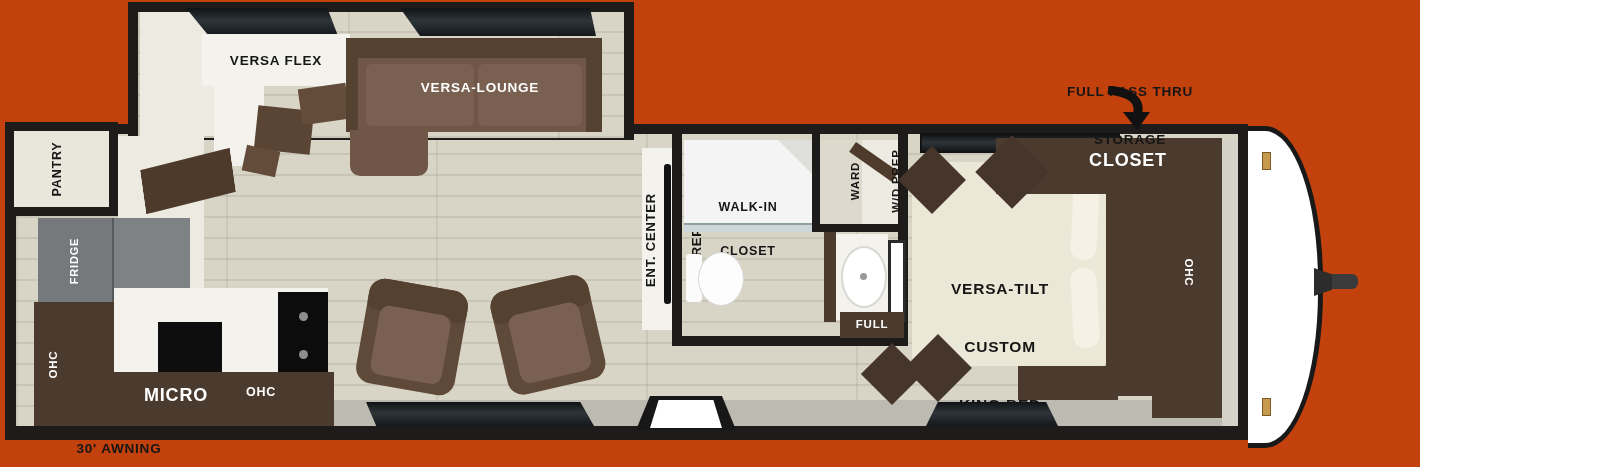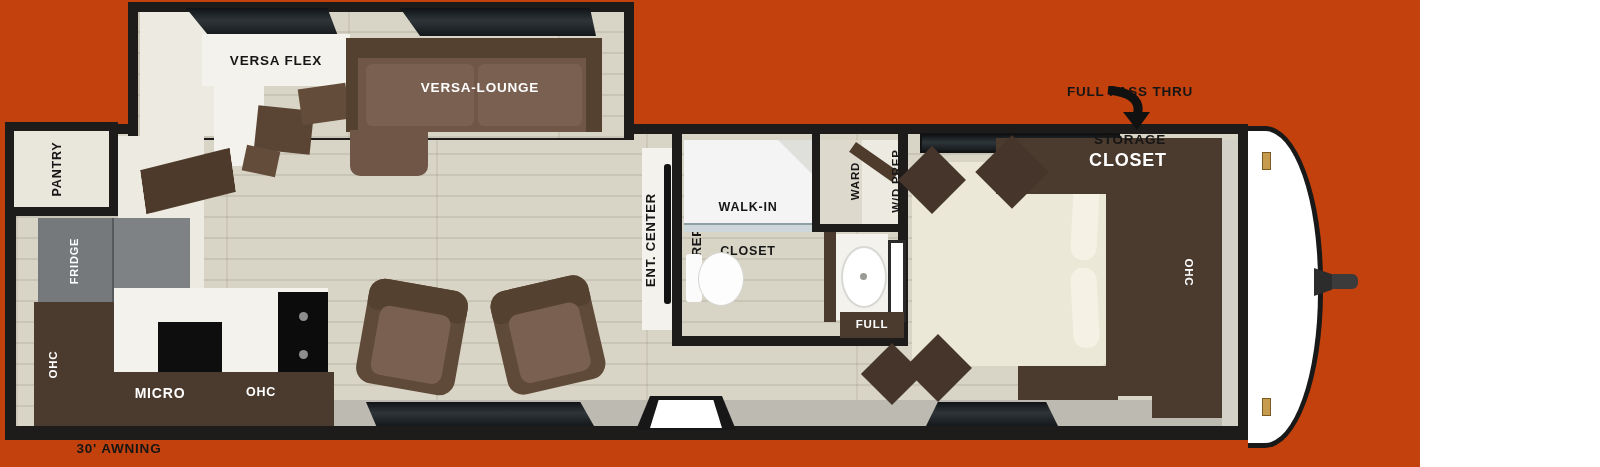--- a/index.html
+++ b/index.html
@@ -74,21 +74,21 @@
   <div class="abs lbl w" style="left:24px;top:357px;width:60px;height:15px;font-size:11.5px;transform:rotate(-90deg);">OHC</div>
 
   <div class="abs white" style="left:114px;top:288px;width:214px;height:86px;"></div>
   <div class="abs" style="left:158px;top:322px;width:64px;height:50px;background:#0e0e0e;"></div>
   <div class="abs" style="left:278px;top:292px;width:50px;height:82px;background:#0c0c0c;">
     <div class="abs" style="left:21px;top:20px;width:9px;height:9px;border-radius:50%;background:#8d8d8d;"></div>
     <div class="abs" style="left:21px;top:58px;width:9px;height:9px;border-radius:50%;background:#8d8d8d;"></div>
   </div>
   <div class="abs cab" style="left:74px;top:372px;width:260px;height:54px;"></div>
   <div class="abs cab" style="left:74px;top:302px;width:40px;height:80px;"></div>
-  <div class="abs lbl w" style="left:120px;top:385px;width:80px;font-size:14px;">MICRO</div>
+  <div class="abs lbl w" style="left:136px;top:385px;width:80px;font-size:18px;">MICRO</div>
   <div class="abs lbl w" style="left:226px;top:385px;width:70px;font-size:12.5px;">OHC</div>
 
   <div class="abs" style="left:362px;top:284px;width:100px;height:106px;background:#5f4938;border-radius:16px;transform:rotate(10deg);">
     <div class="abs cab2" style="left:0;top:0;width:100%;height:32px;border-radius:16px 16px 8px 8px;"></div>
     <div class="abs cushion" style="left:14px;top:26px;right:14px;bottom:10px;border-radius:10px;"></div>
   </div>
   <div class="abs" style="left:498px;top:282px;width:100px;height:106px;background:#5f4938;border-radius:16px;transform:rotate(-13deg);">
     <div class="abs cab2" style="left:0;top:0;width:100%;height:32px;border-radius:16px 16px 8px 8px;"></div>
     <div class="abs cushion" style="left:14px;top:26px;right:14px;bottom:10px;border-radius:10px;"></div>
   </div>
@@ -131,20 +131,25 @@
   <div class="abs lbl" style="left:800px;top:160px;width:86px;height:42px;font-size:11.5px;transform:rotate(-90deg);">
     <div>WARD</div>
     <div>W/D PREP</div>
     <div>OPTION</div>
   </div>
 
   <div class="abs win" style="left:920px;top:133px;width:196px;height:16px;border:2px solid #121212;"></div>
   <div class="abs bed" style="left:912px;top:162px;width:196px;height:204px;border-radius:8px;"></div>
   <div class="abs" style="left:1072px;top:180px;width:26px;height:80px;background:#f5f2e5;border-radius:12px;transform:rotate(3deg);"></div>
   <div class="abs" style="left:1072px;top:268px;width:26px;height:80px;background:#f5f2e5;border-radius:12px;transform:rotate(-3deg);"></div>
+  <div class="abs lbl" style="left:900px;top:240px;width:200px;font-size:15.5px;line-height:1.25;">
+    <div>VERSA-TILT</div>
+    <div>CUSTOM</div>
+    <div>KING BED</div>
+  </div>
   <div class="abs cab" style="left:996px;top:138px;width:226px;height:56px;"></div>
   <div class="abs lbl w" style="left:1058px;top:150px;width:140px;font-size:18px;">CLOSET</div>
   <div class="abs cab" style="left:1106px;top:186px;width:48px;height:210px;"></div>
   <div class="abs cab" style="left:1152px;top:186px;width:70px;height:232px;"></div>
   <div class="abs lbl w" style="left:1157px;top:265px;width:60px;height:15px;font-size:11.5px;transform:rotate(90deg);">OHC</div>
   <div class="abs cab" style="left:1018px;top:366px;width:100px;height:34px;"></div>
   <div class="abs cab3 diamond" style="left:908px;top:156px;width:48px;height:48px;"></div>
   <div class="abs cab3 diamond" style="left:914px;top:344px;width:48px;height:48px;"></div>
   <div class="abs cab3 diamond" style="left:986px;top:146px;width:52px;height:52px;"></div>
   <div class="abs cab3 diamond" style="left:870px;top:352px;width:44px;height:44px;"></div>

